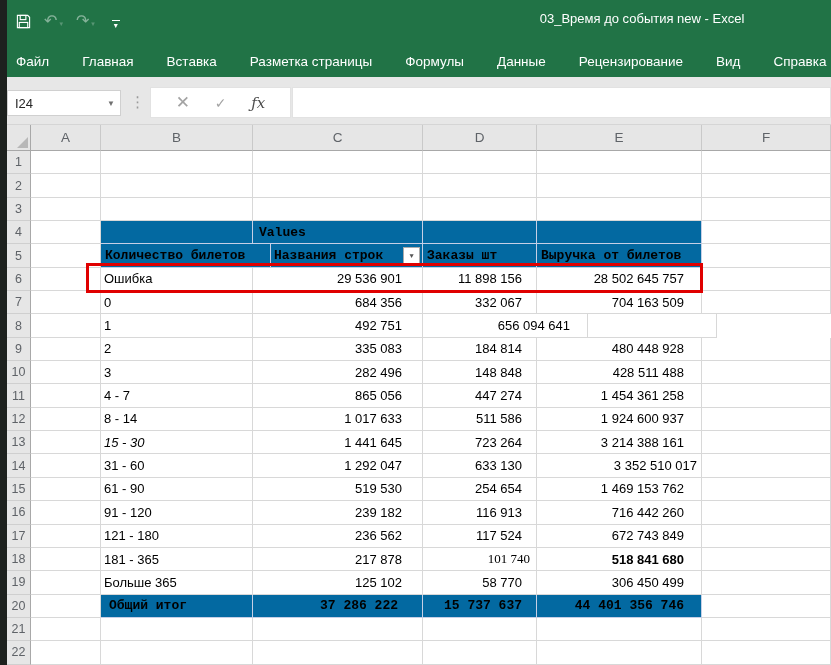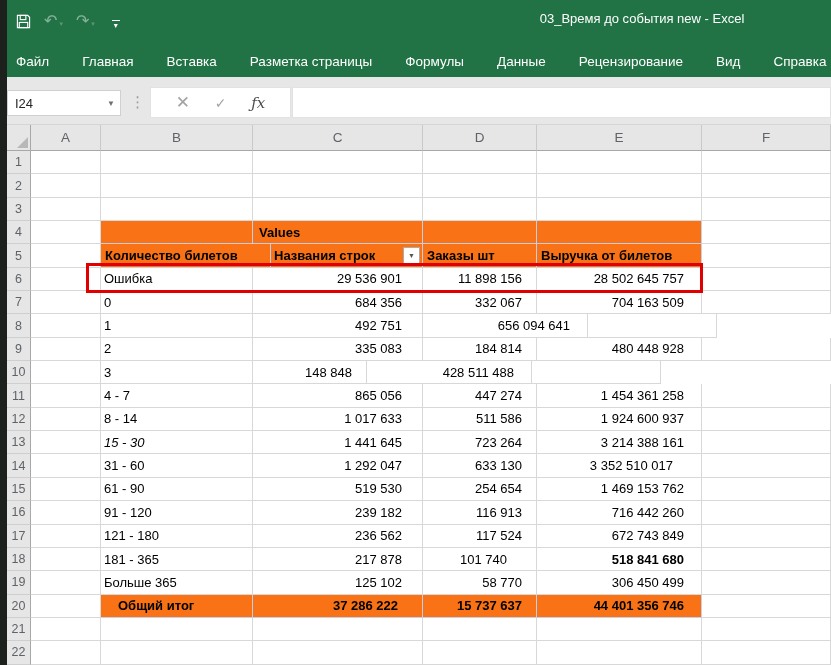--- a/index.html
+++ b/index.html
@@ -35,21 +35,21 @@
 
   
   .sheet { position:absolute; left:0; top:125px; width:831px; height:540px; font-size:13px; color:#000; }
   .colrow { display:flex; height:26px; background:#E6E6E6; }
   .corner { width:31px; height:26px; position:relative; background:#E6E6E6; border-right:1px solid #A8A8A8; border-bottom:1px solid #A8A8A8; }
   .corner .tri { position:absolute; right:2px; bottom:2px; width:0; height:0; border-left:11px solid transparent; border-bottom:11px solid #B8B8B8; }
   .colhdr { height:26px; display:flex; align-items:center; justify-content:center; color:#5f6368; font-size:13.5px; border-right:1px solid #C9C9C9; border-bottom:1px solid #A8A8A8; background:#E6E6E6; cursor:default; }
   .grow { display:flex; height:23.35px; }
   .rowhdr { width:31px; background:#E6E6E6; border-right:1px solid #A8A8A8; border-bottom:1px solid #CFCFCF; color:#5f6368; font-size:12.5px; display:flex; align-items:center; justify-content:center; padding-left:7px; cursor:default; }
   .cell { border-right:1px solid #D8D8D8; border-bottom:1px solid #D8D8D8; display:flex; align-items:center; white-space:nowrap; overflow:hidden; cursor:cell; }
-  .cell.blue { background:#f97316; border-right-color:#C6CFE6; border-bottom-color:#C6CFE6; }
+  .cell.blue { background:#0369a1; border-right-color:#C6CFE6; border-bottom-color:#C6CFE6;font-family:Liberation Mono, monospace; }
   .cell.bold { font-weight:bold; }
   .cell.num { justify-content:flex-end; }
   .filterbtn { width:17px; height:17px; background:#fff; border:1px solid #ABABAB; display:flex; align-items:center; justify-content:center; font-size:7px; color:#555; margin-right:2px; flex:none; cursor:pointer; }
 
   
   .redbox { position:absolute; left:86px; top:263px; width:617px; height:30px; border:3px solid #E00000; z-index:40; pointer-events:none; }
   .edgestrip { position:absolute; left:0; top:0; width:7px; height:665px; background:#1D211E; z-index:60; }
 </style>
 </head>
 <body>
@@ -200,20 +200,21 @@
           <div class="cell" style="width: 152px; padding-left: 3px;">2</div>
           <div class="cell num" style="width: 170px; padding-right: 20px;">335 083</div>
           <div class="cell num" style="width: 114px; padding-right: 14px;">184 814</div>
           <div class="cell num" style="width: 165px; padding-right: 17px;">480 448 928</div>
           <div class="cell" style="width: 129px;"></div>
         </div>
         <div class="grow">
           <div class="rowhdr">10</div>
           <div class="cell" style="width: 70px;"></div>
           <div class="cell" style="width: 152px; padding-left: 3px;">3</div>
+          <div class="cell num" style="width: 170px; padding-right: 20px;">282 496</div>
           <div class="cell num" style="width: 114px; padding-right: 14px;">148 848</div>
           <div class="cell num" style="width: 165px; padding-right: 17px;">428 511 488</div>
           <div class="cell" style="width: 129px;"></div>
         </div>
         <div class="grow">
           <div class="rowhdr">11</div>
           <div class="cell" style="width: 70px;"></div>
           <div class="cell" style="width: 152px; padding-left: 3px;">4 - 7</div>
           <div class="cell num" style="width: 170px; padding-right: 20px;">865 056</div>
           <div class="cell num" style="width: 114px; padding-right: 14px;">447 274</div>
@@ -237,21 +238,21 @@
           <div class="cell num" style="width: 114px; padding-right: 14px;">723 264</div>
           <div class="cell num" style="width: 165px; padding-right: 17px;">3 214 388 161</div>
           <div class="cell" style="width: 129px;"></div>
         </div>
         <div class="grow">
           <div class="rowhdr">14</div>
           <div class="cell" style="width: 70px;"></div>
           <div class="cell" style="width: 152px; padding-left: 3px;">31 - 60</div>
           <div class="cell num" style="width: 170px; padding-right: 20px;">1 292 047</div>
           <div class="cell num" style="width: 114px; padding-right: 14px;">633 130</div>
-          <div class="cell num" style="width: 165px; padding-right: 28px;">3 352 510 017</div>
+          <div class="cell num" style="width: 165px; padding-right: 4px;">3 352 510 017</div>
           <div class="cell" style="width: 129px;"></div>
         </div>
         <div class="grow">
           <div class="rowhdr">15</div>
           <div class="cell" style="width: 70px;"></div>
           <div class="cell" style="width: 152px; padding-left: 3px;">61 - 90</div>
           <div class="cell num" style="width: 170px; padding-right: 20px;">519 530</div>
           <div class="cell num" style="width: 114px; padding-right: 14px;">254 654</div>
           <div class="cell num" style="width: 165px; padding-right: 17px;">1 469 153 762</div>
           <div class="cell" style="width: 129px;"></div>
@@ -272,37 +273,37 @@
           <div class="cell num" style="width: 170px; padding-right: 20px;">236 562</div>
           <div class="cell num" style="width: 114px; padding-right: 14px;">117 524</div>
           <div class="cell num" style="width: 165px; padding-right: 17px;">672 743 849</div>
           <div class="cell" style="width: 129px;"></div>
         </div>
         <div class="grow">
           <div class="rowhdr">18</div>
           <div class="cell" style="width: 70px;"></div>
           <div class="cell" style="width: 152px; padding-left: 3px;">181 - 365</div>
           <div class="cell num" style="width: 170px; padding-right: 20px;">217 878</div>
-          <div class="cell num" style="width: 114px; padding-right: 29px;">101 740</div>
+          <div class="cell num" style="width: 114px; padding-right: 6px; font-family: Liberation Serif, serif;">101 740</div>
           <div class="cell num" style="width: 165px; padding-right: 17px; font-weight: bold;">518 841 680</div>
           <div class="cell" style="width: 129px;"></div>
         </div>
         <div class="grow">
           <div class="rowhdr">19</div>
           <div class="cell" style="width: 70px;"></div>
           <div class="cell" style="width: 152px; padding-left: 3px;">Больше 365</div>
           <div class="cell num" style="width: 170px; padding-right: 20px;">125 102</div>
           <div class="cell num" style="width: 114px; padding-right: 14px;">58 770</div>
           <div class="cell num" style="width: 165px; padding-right: 17px;">306 450 499</div>
           <div class="cell" style="width: 129px;"></div>
         </div>
         <div class="grow">
           <div class="rowhdr">20</div>
           <div class="cell" style="width: 70px;"></div>
-          <div class="cell blue bold" style="width: 152px; padding-left: 17px;">Общий итог</div>
+          <div class="cell blue bold" style="width: 152px; padding-left: 8px;">Общий итог</div>
           <div class="cell blue bold num" style="width: 170px; padding-right: 24px;">37 286 222</div>
           <div class="cell blue bold num" style="width: 114px; padding-right: 14px;">15 737 637</div>
           <div class="cell blue bold num" style="width: 165px; padding-right: 17px;">44 401 356 746</div>
           <div class="cell" style="width: 129px;"></div>
         </div>
         <div class="grow">
           <div class="rowhdr">21</div>
           <div class="cell" style="width: 70px;"></div>
           <div class="cell" style="width: 152px;"></div>
           <div class="cell" style="width: 170px;"></div>

